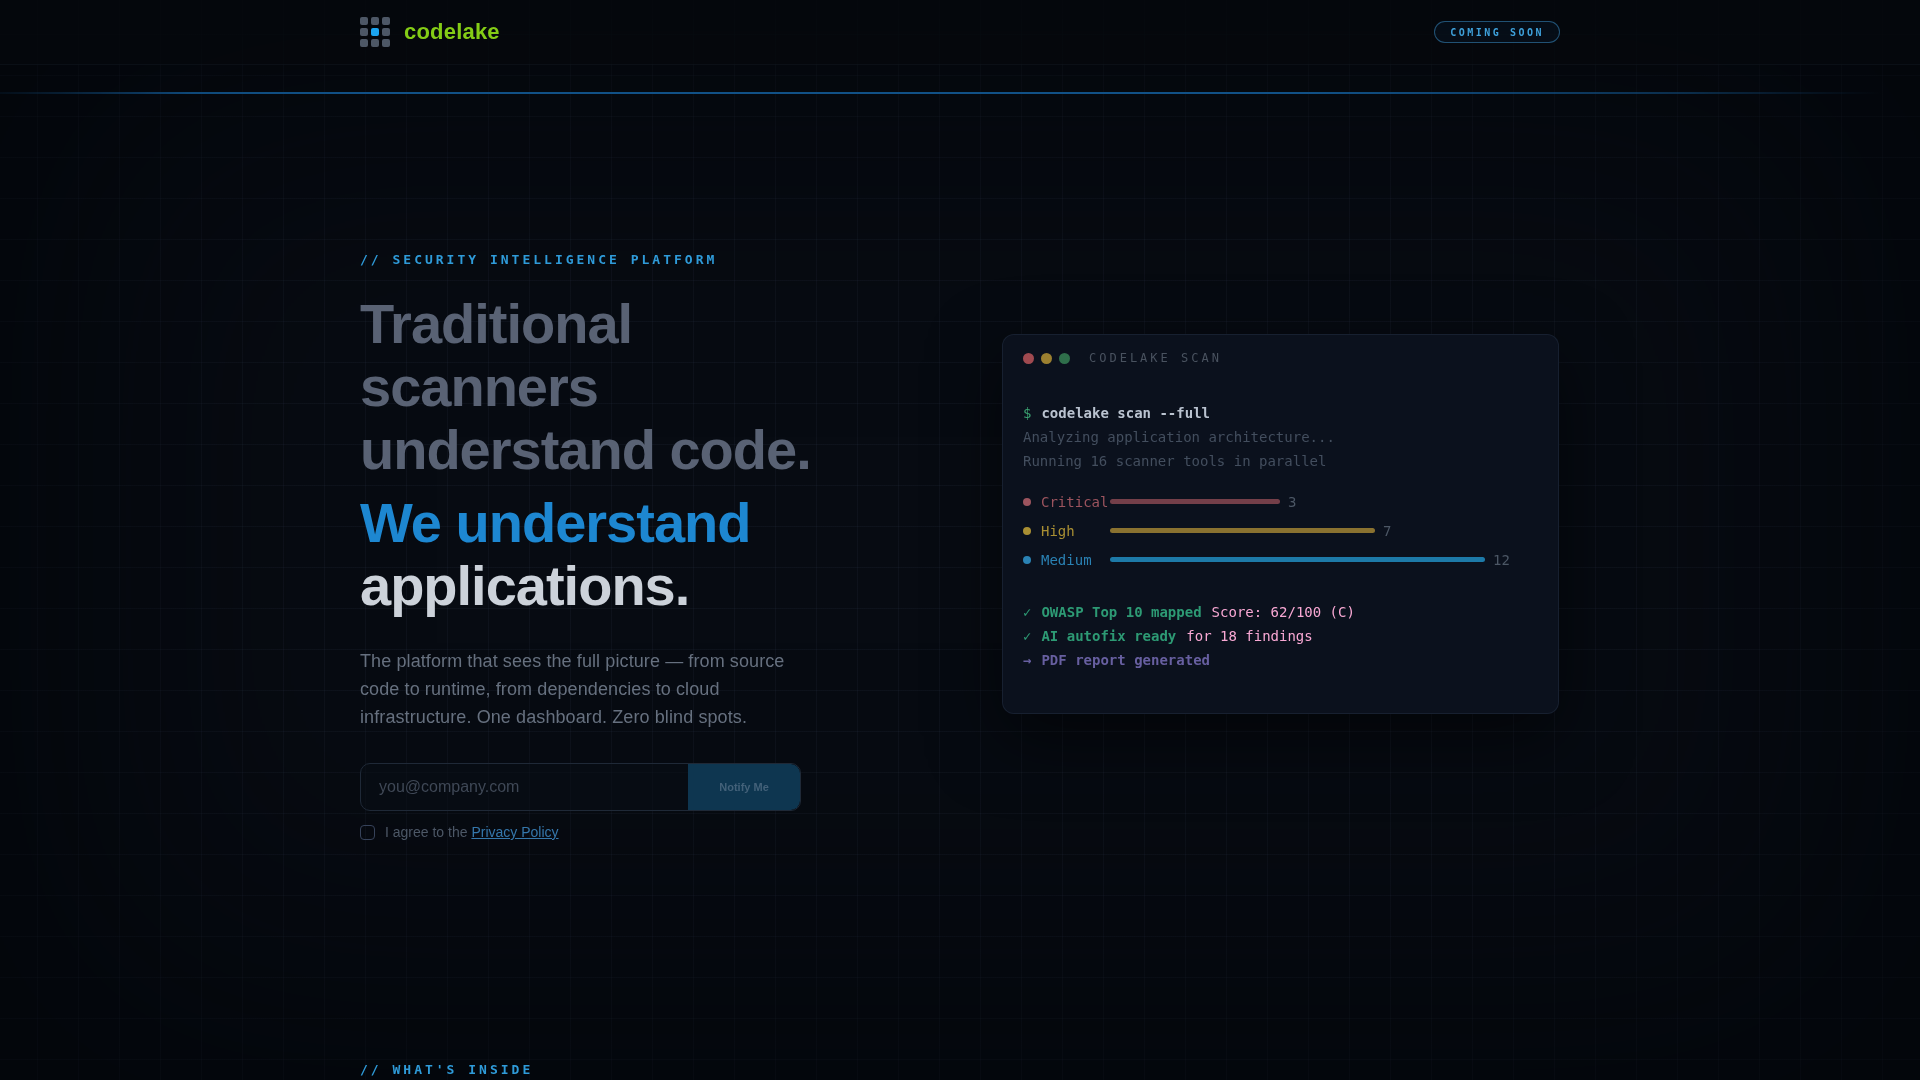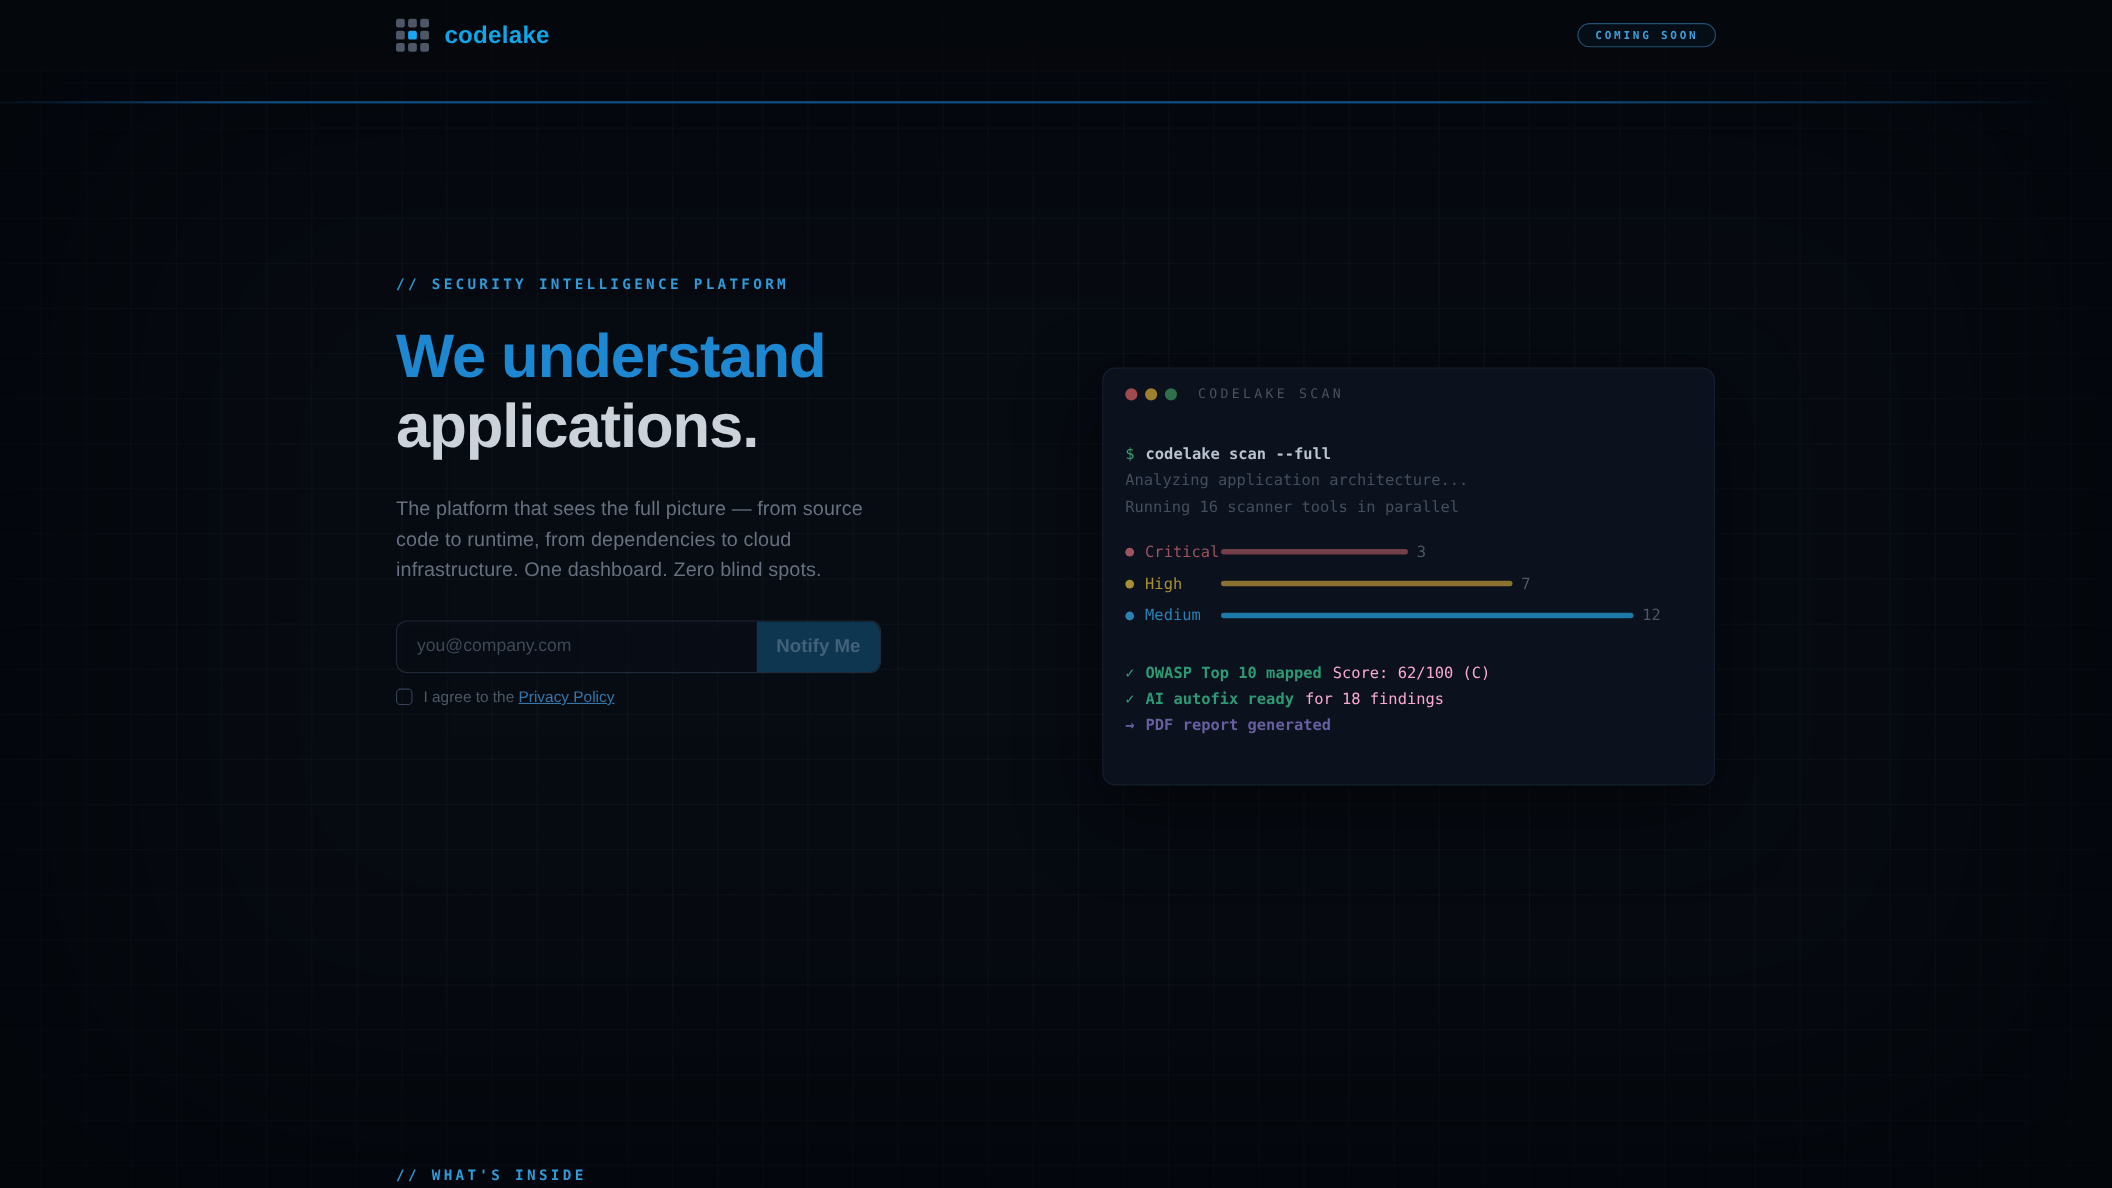--- a/index.html
+++ b/index.html
@@ -21,21 +21,21 @@
 
   
   .header { position:absolute; top:0; left:0; right:0; height:65px;
     display:flex; align-items:center; justify-content:space-between;
     padding:0 360px; background:rgba(5,8,13,0.72);
     border-bottom:1px solid rgba(120,150,190,0.06); z-index:3; }
   .brand { display:flex; align-items:center; gap:14px; cursor:pointer; }
   .logo { display:grid; grid-template-columns:repeat(3,8px); grid-auto-rows:8px; gap:3px; }
   .logo .cell { background:#4d5766; border-radius:2px; }
   .logo .cell.accent { background:#1ba4f0; }
-  .brand-name { font-size:22px; font-weight:bold; color:#0ea5e9; letter-spacing:0.2px; }
+  .brand-name { font-size:22px; font-weight:bold; color:#84cc16; letter-spacing:0.2px; }
   .badge { font-family:"DejaVu Sans Mono", monospace; font-size:10px; font-weight:bold;
     letter-spacing:2.5px; color:#3ea0da; border:1px solid rgba(60,150,210,0.5);
     background:rgba(20,90,150,0.08); padding:5px 15px 4px; border-radius:999px; }
 
   
   .hero { position:absolute; left:360px; top:252px; width:462px; z-index:2; }
   .eyebrow { font-family:"DejaVu Sans Mono", monospace; font-size:13px; font-weight:bold;
     letter-spacing:3px; color:#2f9bd9; height:16px; }
   .headline { margin-top:24px; font-size:56px; font-weight:bold; line-height:63px;
     letter-spacing:-1px; }
@@ -47,21 +47,21 @@
     color:#66707f; letter-spacing:0.1px; }
 
   .signup { margin-top:32px; width:441px; height:48px; display:flex;
     border:1px solid #1f2937; border-radius:10px; background:rgba(9,14,22,0.55);
     overflow:hidden; }
   .email-input { flex:1; background:transparent; border:none; outline:none;
     padding:0 18px; font-family:"Liberation Sans", sans-serif; font-size:16px;
     color:#aab4c2; }
   .email-input::placeholder { color:#3f4856; }
   .notify-btn { width:112px; background:#0e3650; color:#436179; border:none;
-    font-family:"Liberation Sans", sans-serif; font-size:17px; font-weight:bold;
+    font-family:"Liberation Sans", sans-serif; font-size:11px; font-weight:bold;
     border-radius:0 9px 9px 0; cursor:pointer; }
 
   .consent { margin-top:13px; display:flex; align-items:center; gap:10px;
     font-size:14px; color:#4d5867; }
   .checkbox { appearance:none; -webkit-appearance:none; width:15px; height:15px;
     border:1px solid #36425a; border-radius:4px; background:transparent; cursor:pointer; }
   .privacy-link { color:#3577ab; text-decoration:underline; cursor:pointer; }
 
   
   .terminal { position:absolute; left:1002px; top:334px; width:557px; height:380px;
@@ -116,20 +116,24 @@
         <span class="cell"></span>
       </div>
       <span class="brand-name">codelake</span>
     </div>
     <span class="badge">COMING SOON</span>
   </div>
 
   <div class="hero">
     <div class="eyebrow">// SECURITY INTELLIGENCE PLATFORM</div>
     <h1 class="headline">
+      <div class="hl-block1">
+        <div class="hl-muted">Traditional scanners</div>
+        <div class="hl-muted">understand code.</div>
+      </div>
       <div class="hl-block2">
         <div class="hl-accent">We understand</div>
         <div class="hl-strong">applications.</div>
       </div>
     </h1>
     <p class="hero-para">The platform that sees the full picture — from source code to runtime, from dependencies to cloud infrastructure. One dashboard. Zero blind spots.</p>
 
     <div class="signup">
       <input class="email-input" type="text" placeholder="you@company.com" style="">
       <button class="notify-btn">Notify Me</button>

